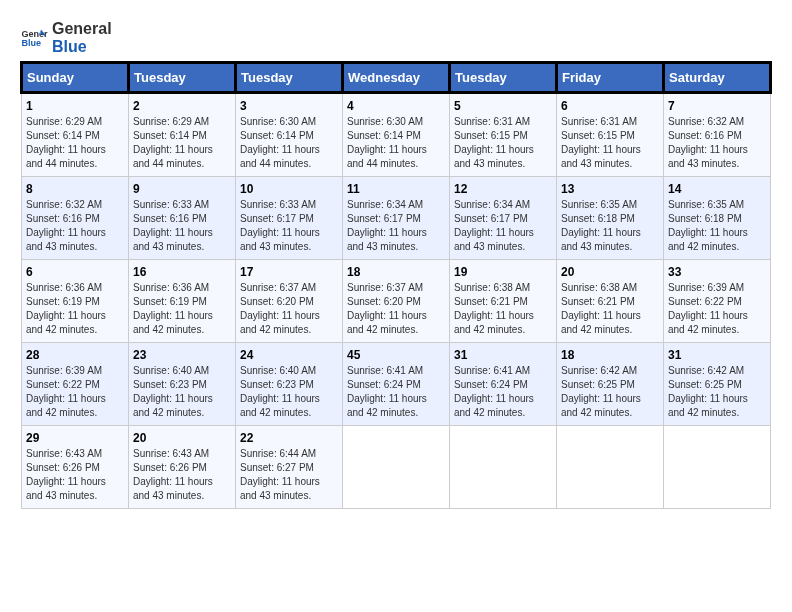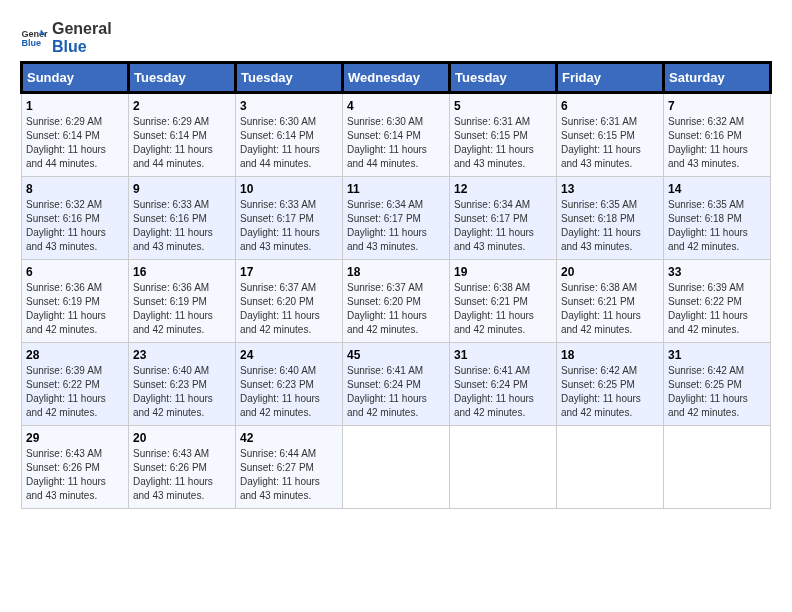--- a/index.html
+++ b/index.html
@@ -238,21 +238,21 @@
       <tr>
         <td>
           <span class="day-num">29</span>
           <div class="day-info">Sunrise: 6:43 AM<br>Sunset: 6:26 PM<br>Daylight: 11 hours<br>and 43 minutes.</div>
         </td>
         <td>
           <span class="day-num">20</span>
           <div class="day-info">Sunrise: 6:43 AM<br>Sunset: 6:26 PM<br>Daylight: 11 hours<br>and 43 minutes.</div>
         </td>
         <td>
-          <span class="day-num">42</span>
+          <span class="day-num">22</span>
           <div class="day-info">Sunrise: 6:44 AM<br>Sunset: 6:27 PM<br>Daylight: 11 hours<br>and 43 minutes.</div>
         </td>
         <td class="empty-cell"></td>
         <td class="empty-cell"></td>
         <td class="empty-cell"></td>
         <td class="empty-cell"></td>
       </tr>
     </tbody>
 </table>
 

